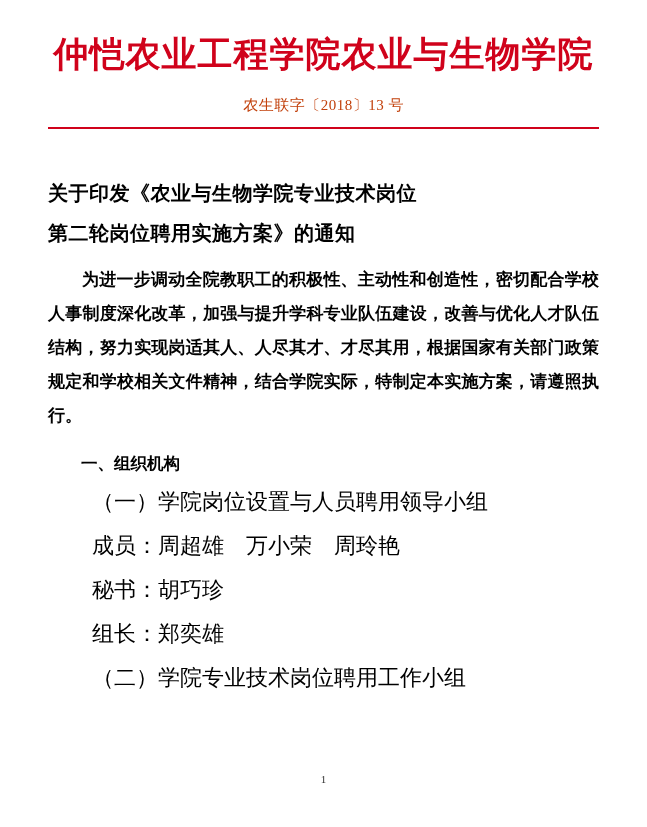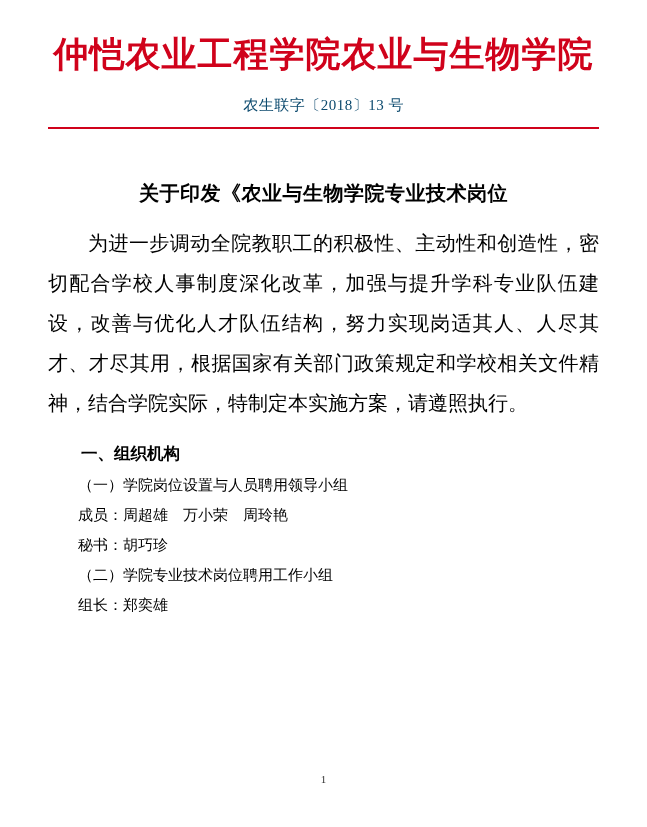--- a/index.html
+++ b/index.html
@@ -31,62 +31,62 @@
     font-family: "Liberation Serif", "DejaVu Serif", serif;
     font-weight: bold;
     font-size: 35px;
     letter-spacing: 1px;
     line-height: 1.2;
     white-space: nowrap;
   }
   .doc-number {
     margin-top: 20px;
     font-size: 15px;
-    color: #0c4a6e;
+    color: #c2410c;
     letter-spacing: 0.5px;
   }
   .red-rule {
     margin-top: 12px;
     height: 2px;
     background: #d0021b;
     width: 100%;
   }
   .doc-subject {
     margin-top: 44px;
-    text-align: center;
     font-size: 20px;
     font-weight: bold;
     line-height: 2.0;
     letter-spacing: 0.5px;
   }
   .doc-subject .line {
     display: block;
   }
   .salutation {
     margin-top: 34px;
     font-size: 16.5px;
     line-height: 1.9;
   }
   .body-para {
     margin-top: 10px;
-    font-size: 20px;
+    font-size: 17px;
     line-height: 2.0;
     text-align: justify;
     text-justify: inter-ideograph;
     text-indent: 2em;
+    font-weight: bold;
   }
   .section-heading {
     margin-top: 14px;
     font-size: 16.5px;
     font-weight: bold;
     line-height: 2.0;
     text-indent: 2em;
   }
   .list-item {
-    font-size: 15px;
+    font-size: 22px;
     line-height: 2.0;
     text-indent: 2em;
     font-family: Liberation Serif, serif;
   }
   .page-number {
     position: absolute;
     bottom: 42px;
     left: 0;
     width: 100%;
     text-align: center;
@@ -100,28 +100,29 @@
 <div class="page">
 
   <div class="doc-header">
     <div class="doc-title-red">仲恺农业工程学院农业与生物学院</div>
     <div class="doc-number">农生联字〔2018〕13 号</div>
     <div class="red-rule"></div>
   </div>
 
   <div class="doc-subject">
     <span class="line">关于印发《农业与生物学院专业技术岗位</span>
+    <span class="line">第二轮岗位聘用实施方案》的通知</span>
   </div>
 
 
   <div class="body-para">为进一步调动全院教职工的积极性、主动性和创造性，密切配合学校人事制度深化改革，加强与提升学科专业队伍建设，改善与优化人才队伍结构，努力实现岗适其人、人尽其才、才尽其用，根据国家有关部门政策规定和学校相关文件精神，结合学院实际，特制定本实施方案，请遵照执行。</div>
 
   <div class="section-heading">一、组织机构</div>
 
   <div class="list-item">（一）学院岗位设置与人员聘用领导小组</div>
   <div class="list-item">成员：周超雄　万小荣　周玲艳</div>
   <div class="list-item">秘书：胡巧珍</div>
+  <div class="list-item">组长：郑奕雄</div>
   <div class="list-item">（二）学院专业技术岗位聘用工作小组</div>
-  <div class="list-item">组长：郑奕雄</div>
 
   <div class="page-number">1</div>
 
 </div>
 
 </body></html>

